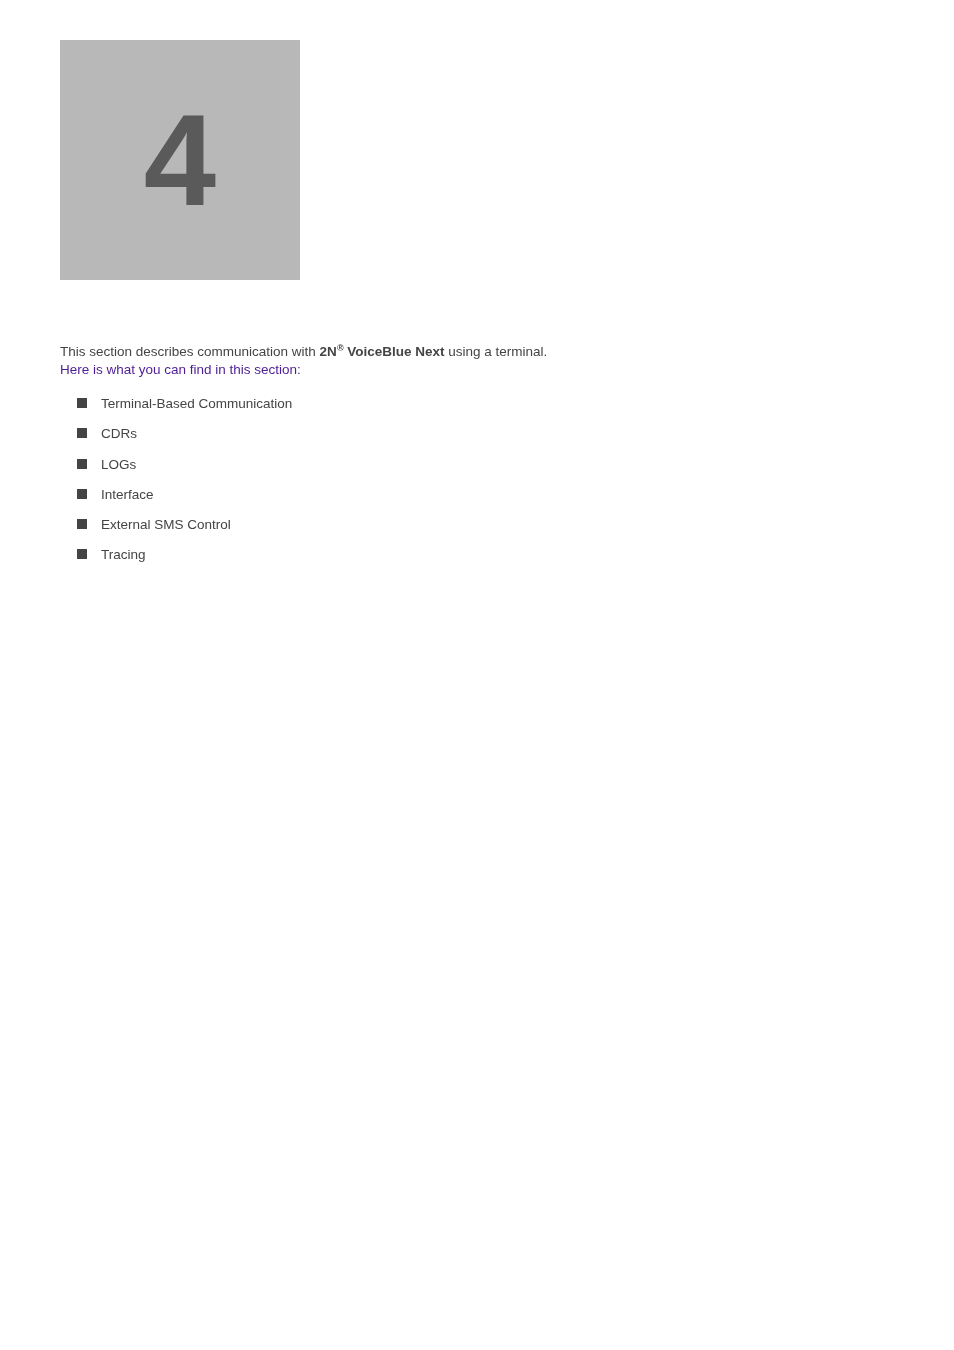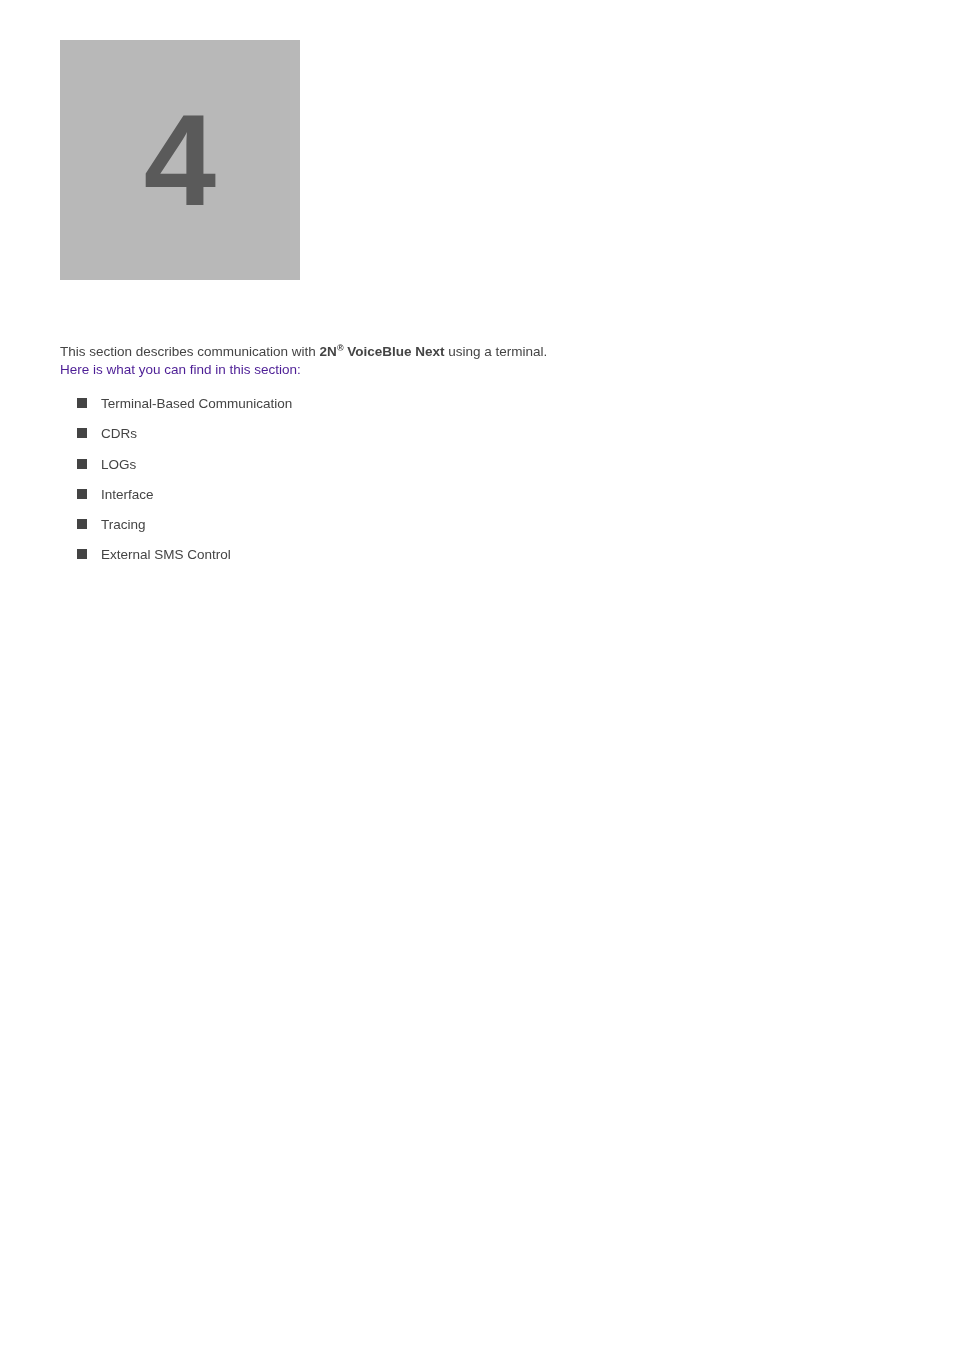--- a/index.html
+++ b/index.html
@@ -115,21 +115,21 @@
     <li class="toc-list-item">
       <span class="bullet-icon"></span>
       <span>LOGs</span>
     </li>
     <li class="toc-list-item">
       <span class="bullet-icon"></span>
       <span>Interface</span>
     </li>
     <li class="toc-list-item">
       <span class="bullet-icon"></span>
-      <span>Tracing</span>
+      <span>External SMS Control</span>
     </li>
     <li class="toc-list-item">
       <span class="bullet-icon"></span>
-      <span>External SMS Control</span>
+      <span>Tracing</span>
     </li>
   </ul>
 
 </div>
 
 </body></html>

